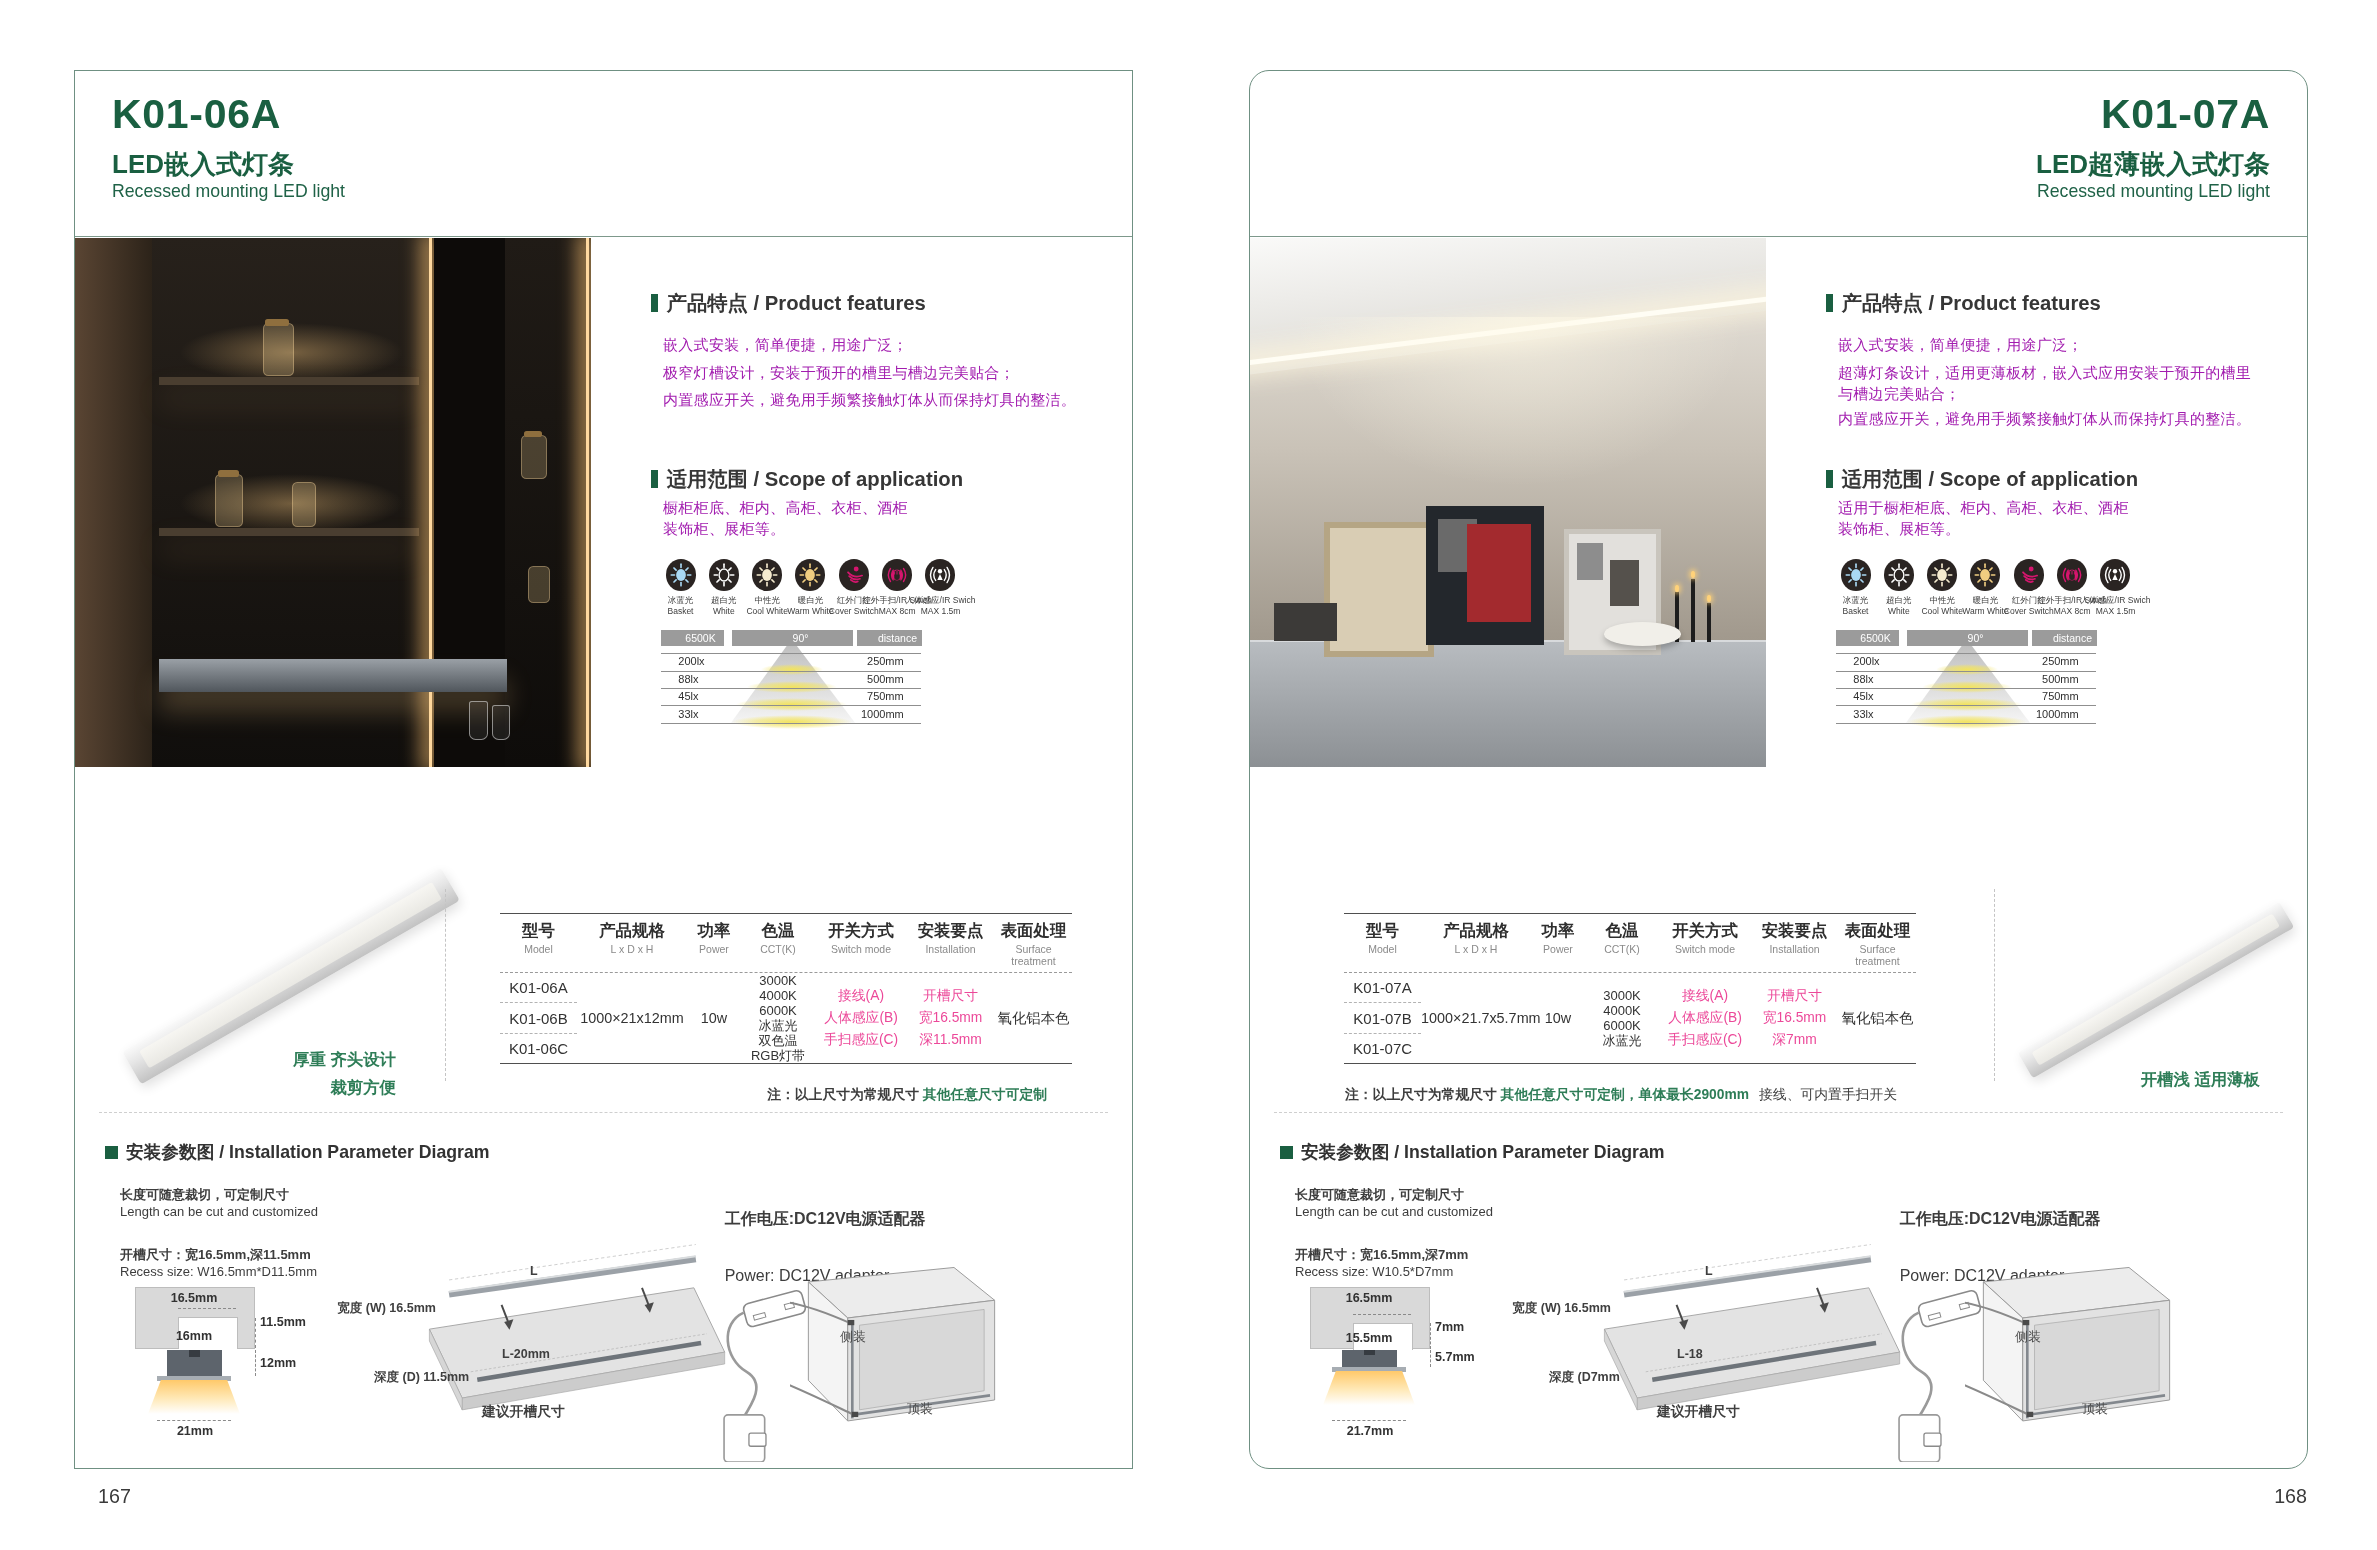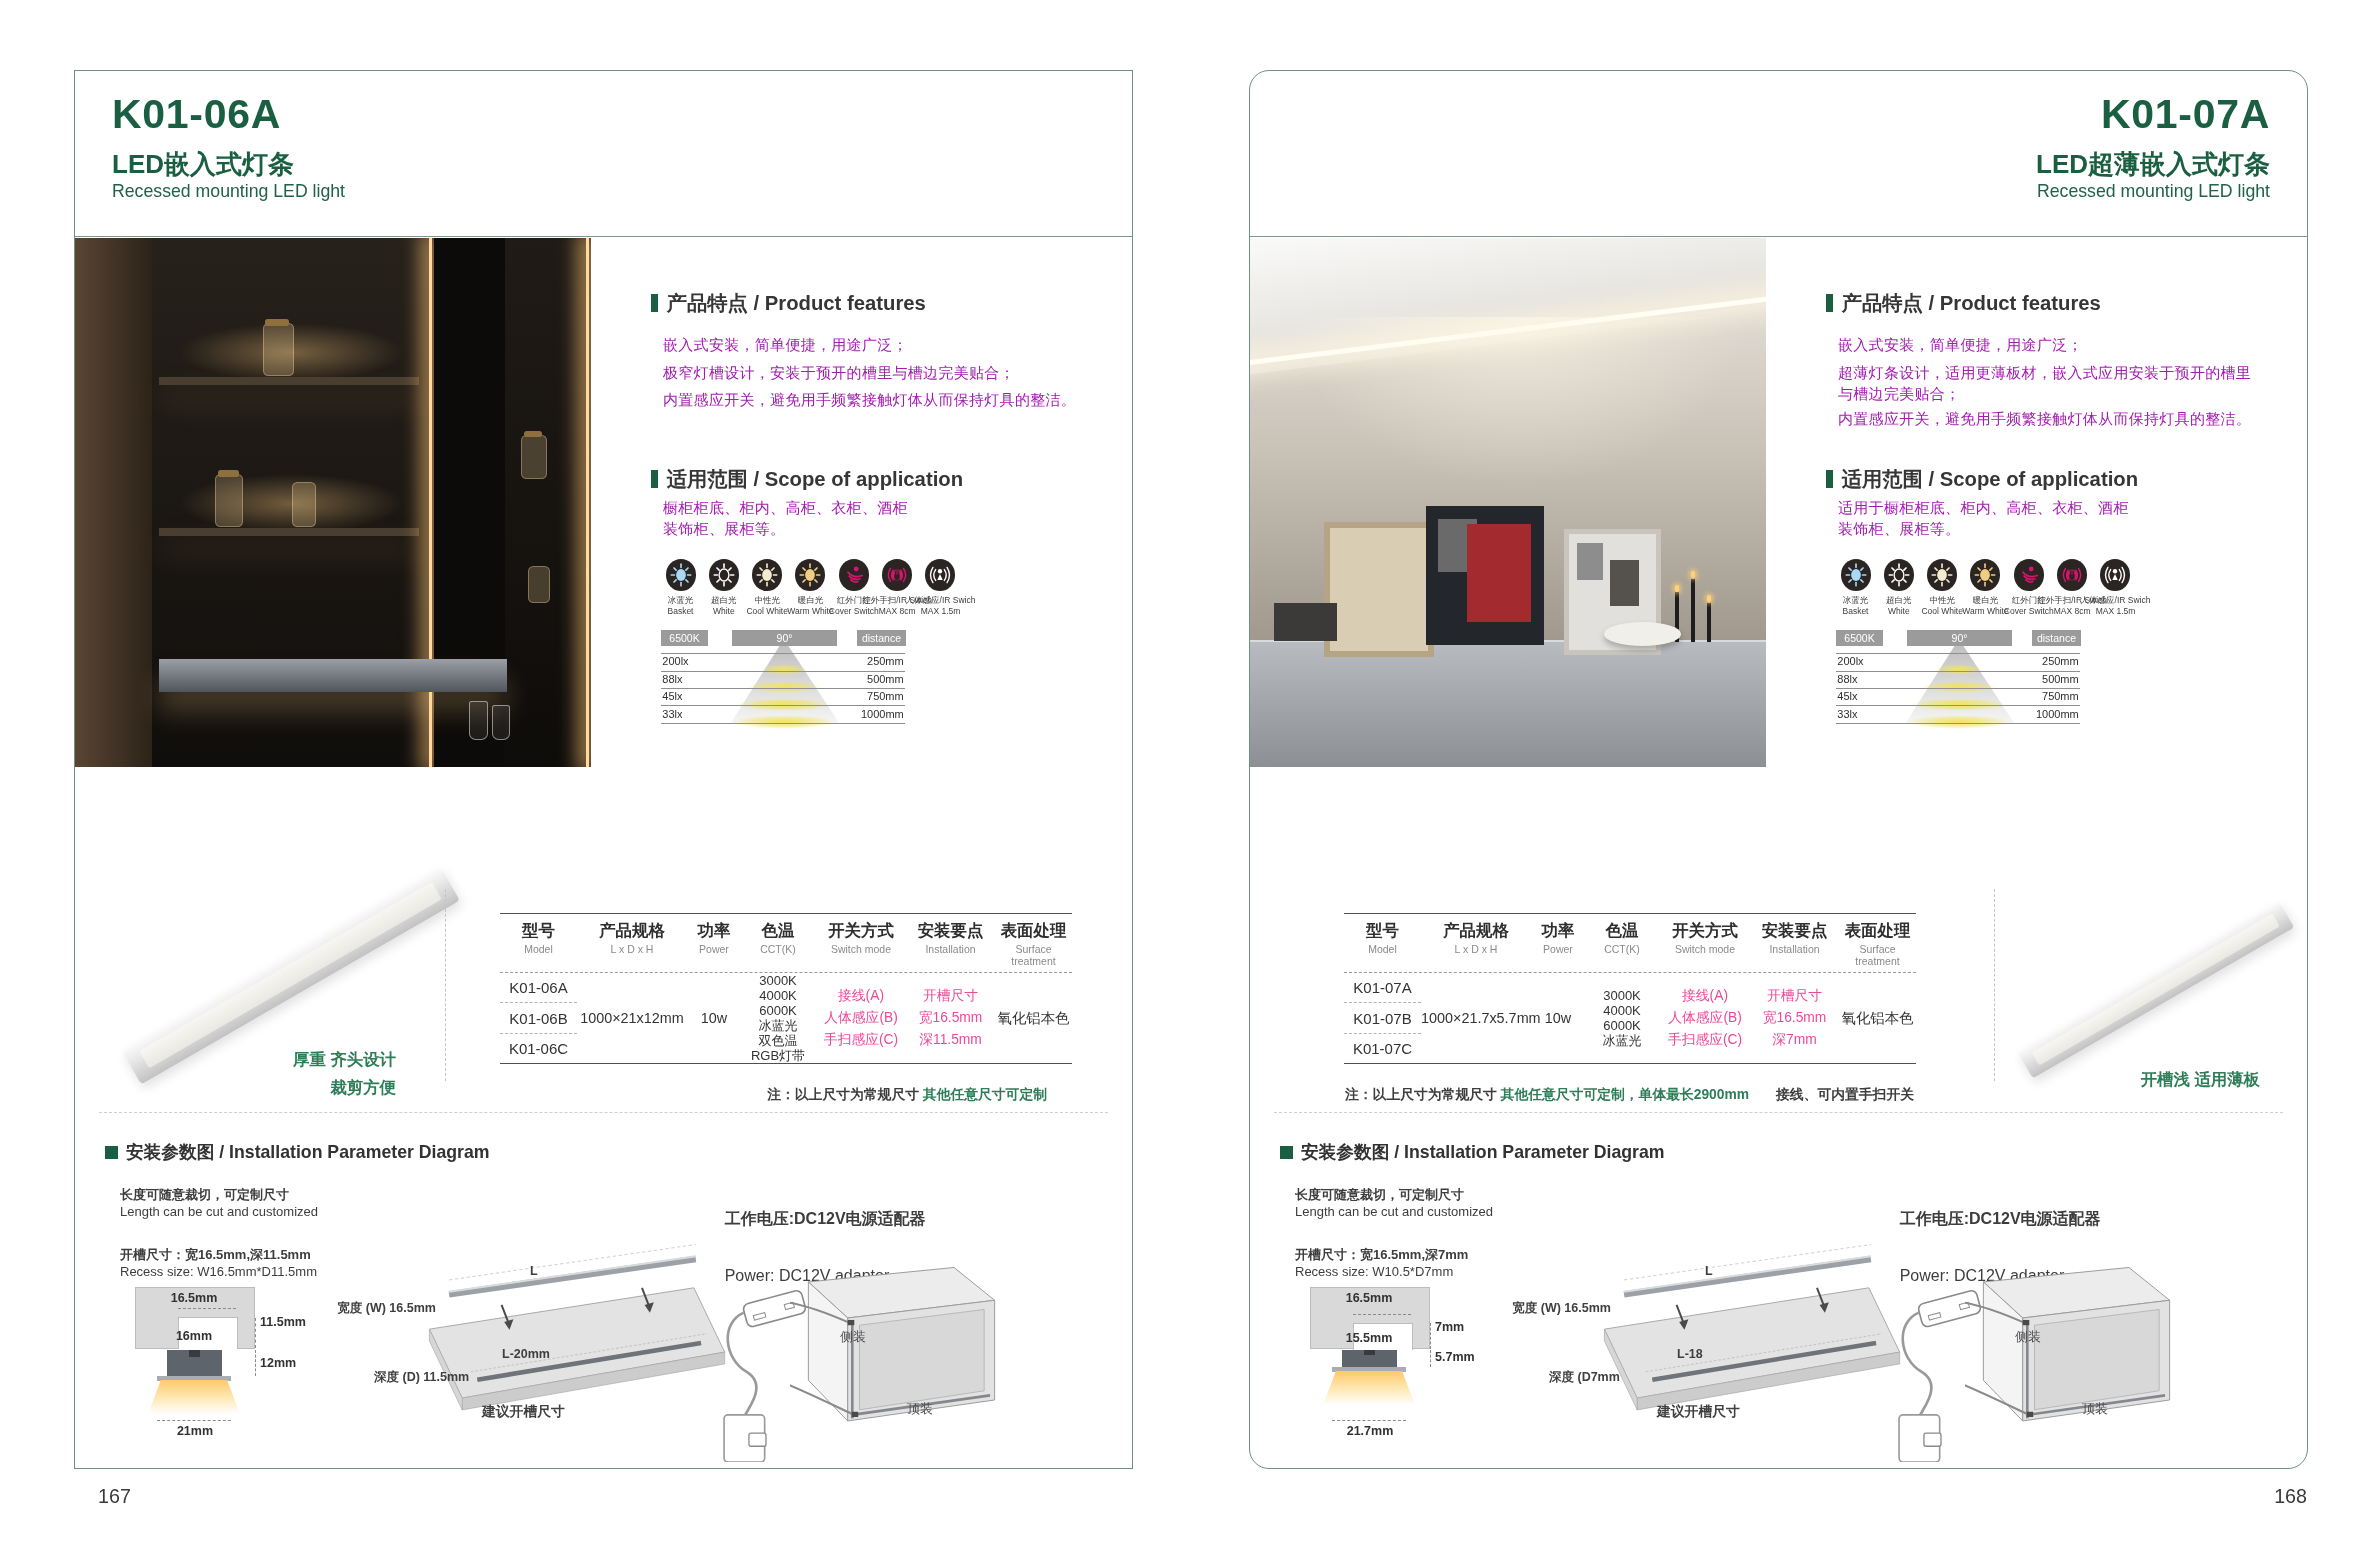--- a/index.html
+++ b/index.html
@@ -53,21 +53,21 @@
   
   .icons{position:absolute;left:586px;top:488px;width:299px;display:flex;justify-content:space-between;}
   .icon{width:39px;display:flex;flex-direction:column;align-items:center;flex:none;}
   .icon-c{width:30px;height:31.5px;border-radius:50%;background:#2a2422;display:flex;align-items:center;justify-content:center;flex:none;}
   .icon-c svg{width:26px;height:26px;display:block;}
   .il{margin-top:4.6px;font-size:8.5px;line-height:10.5px;color:#3d3d3d;text-align:center;white-space:nowrap;}
   .c-blue{color:#a9d9f5;} .c-white{color:#ffffff;} .c-cream{color:#f5ebcf;} .c-warm{color:#f0cd80;} .c-mag{color:#d6156e;}
 
   
   .phm{position:absolute;left:586px;top:559px;width:244px;height:104px;}
-  .phm *{position:absolute;}
+  .phm *{position:absolute;padding-left:16px;}
   .badge{top:0;height:15.8px;background:#9b9b9b;color:#fff;font-size:10.5px;display:flex;align-items:center;justify-content:center;}
   .b1{left:0;width:47px;} .b2{left:71px;width:105px;} .b3{left:196px;width:49px;}
   .ph-line{left:0;width:244px;height:0.7px;background:#8f8f8f;}
   .cone{left:70px;top:15.8px;width:108px;height:77px;background:linear-gradient(180deg,rgba(140,140,140,.55),rgba(190,190,190,.15));clip-path:polygon(45% 0,53% 0,100% 100%,0 100%);}
   .pool{border-radius:50%;background:radial-gradient(closest-side,#f2e35f,rgba(242,227,95,.55) 60%,transparent);}
   .lux{left:1.3px;font-size:11px;color:#2f2f2f;}
   .mm{right:1.3px;font-size:11px;color:#2f2f2f;text-align:right;}
 
   
   .render{position:absolute;}
@@ -88,21 +88,21 @@
   .cell{text-align:center;font-size:14.4px;color:#333;}
   .m-list{display:flex;flex-direction:column;}
   .m-item{height:29.5px;display:flex;align-items:center;justify-content:center;font-size:15px;color:#333;}
   .m-item.dash{border-bottom:0.7px dashed #b3b3b3;}
   .ln20{font-size:13px;line-height:15px;color:#333;}
   .ln22{font-size:13.8px;line-height:22px;color:#ec4899;}
   .note{position:absolute;top:1015px;font-size:13.8px;font-weight:700;color:#3d3d3d;}
   #page-1 .note{right:85px;text-align:left;}
   #page-2 .note{left:95px;}
   .note .hl{color:#2e7d57;}
-  .note-extra{position:absolute;top:1015px;left:509px;width:155px;text-align:right;font-size:13.8px;font-weight:700;color:#3d3d3d;}
+  .note-extra{position:absolute;top:1015px;left:492px;width:155px;text-align:right;font-size:13.8px;font-weight:400;color:#3d3d3d;}
   .page-dash{position:absolute;top:1041px;left:23.6px;right:23.6px;border-top:1.3px dashed #cfcfcf;}
 
   
   .ih{position:absolute;left:30px;top:1069px;display:flex;align-items:center;gap:7.9px;font-size:17.7px;font-weight:700;color:#323232;}
   .sq{width:13px;height:13px;background:#1a5f41;flex:none;}
   .it{position:absolute;left:45px;color:#3d3d3d;font-size:13px;}
   .it.b{font-weight:600;}
 
   .cs{position:absolute;left:47px;top:1211px;width:223px;height:172px;}
   .cs *{position:absolute;}

